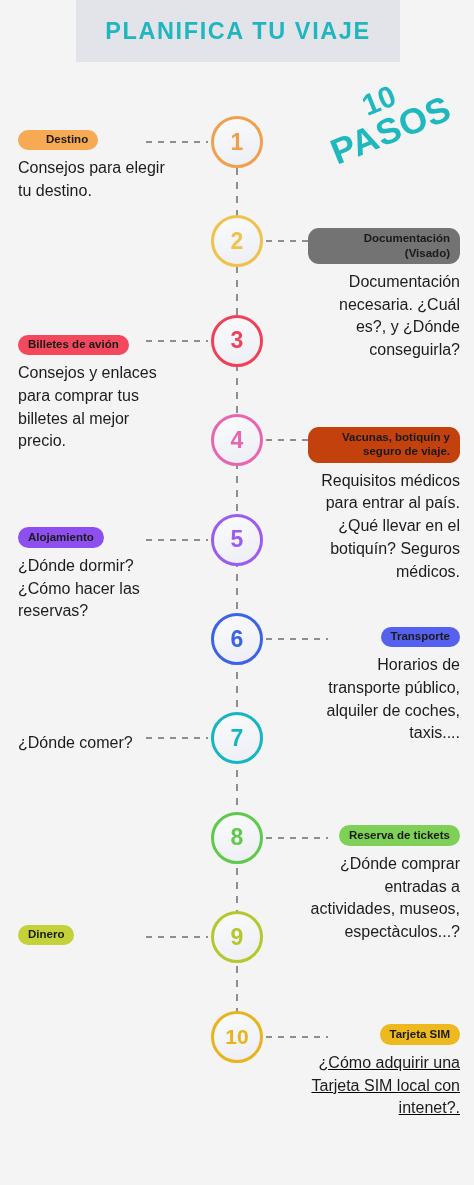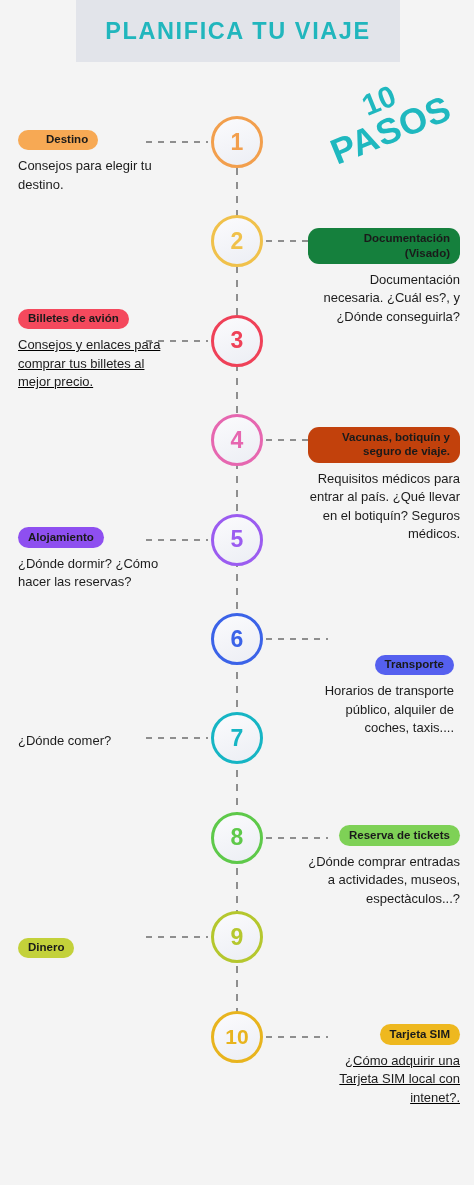--- a/index.html
+++ b/index.html
@@ -123,21 +123,21 @@
     display: inline-block;
     border-radius: 11px;
     padding: 2.5px 10px 3.5px 10px;
     font-size: 11.5px;
     font-weight: bold;
     line-height: 1.28;
     color: #1a1a1a;
   }
   .desc {
     margin-top: 7px;
-    font-size: 13px;
+    font-size: 16px;
     line-height: 1.42;
     color: #1c1c1c;
   }
 </style>
 </head>
 <body>
 
 <div id="infographic">
 
   <div class="header-band"></div>
@@ -153,61 +153,61 @@
   <div id="steps-host">
       <div class="step-circle" style="left: 211px; top: 116px; border-color: rgb(242, 159, 77); color: rgb(242, 159, 77);">1</div>
       <div class="connector" style="top: 141px; left: 146px; width: 62px;"></div>
       <div class="block left" style="left: 18px; width: 150px; top: 129px;">
         <div><span class="pill" style="background: rgb(247, 169, 84); padding-left: 28px;">Destino</span></div>
         <div class="desc">Consejos para elegir tu destino.</div>
       </div>
       <div class="step-circle" style="left: 211px; top: 215.4px; border-color: rgb(240, 193, 75); color: rgb(240, 193, 75);">2</div>
       <div class="connector" style="top: 240.4px; left: 266px; width: 62px;"></div>
       <div class="block right" style="right: 14px; width: 152px; top: 228.4px;">
-        <div><span class="pill" style="background: #15803d;">Documentación (Visado)</span></div>
+        <div><span class="pill" style="background: #737373;">Documentación (Visado)</span></div>
         <div class="desc">Documentación necesaria. ¿Cuál es?, y ¿Dónde conseguirla?</div>
       </div>
       <div class="step-circle" style="left: 211px; top: 314.8px; border-color: rgb(239, 65, 88); color: rgb(239, 65, 88);">3</div>
       <div class="connector" style="top: 339.8px; left: 146px; width: 62px;"></div>
-      <div class="block left" style="left: 18px; width: 150px; top: 308px; text-decoration: underline;">
+      <div class="block left" style="left: 18px; width: 150px; top: 334px;">
         <div><span class="pill" style="background: rgb(244, 73, 93);">Billetes de avión</span></div>
         <div class="desc">Consejos y enlaces para comprar tus billetes al mejor precio.</div>
       </div>
       <div class="step-circle" style="left: 211px; top: 414.2px; border-color: rgb(230, 103, 176); color: rgb(230, 103, 176);">4</div>
       <div class="connector" style="top: 439.2px; left: 266px; width: 62px;"></div>
       <div class="block right" style="right: 14px; width: 152px; top: 427.2px;">
         <div><span class="pill" style="background: #c2410c;">Vacunas, botiquín y seguro de viaje.</span></div>
         <div class="desc">Requisitos médicos para entrar al país. ¿Qué llevar en el botiquín? Seguros médicos.</div>
       </div>
       <div class="step-circle" style="left: 211px; top: 513.6px; border-color: rgb(155, 92, 240); color: rgb(155, 92, 240);">5</div>
       <div class="connector" style="top: 538.6px; left: 146px; width: 62px;"></div>
       <div class="block left" style="left: 18px; width: 150px; top: 526.6px;">
         <div><span class="pill" style="background: rgb(142, 79, 240);">Alojamiento</span></div>
         <div class="desc">¿Dónde dormir? ¿Cómo hacer las reservas?</div>
       </div>
       <div class="step-circle" style="left: 211px; top: 613px; border-color: rgb(59, 99, 232); color: rgb(59, 99, 232);">6</div>
       <div class="connector" style="top: 638px; left: 266px; width: 62px;"></div>
-      <div class="block right" style="right: 20px; width: 152px; top: 626px; margin-top: 28px;">
+      <div class="block right" style="right: 14px; width: 152px; top: 626px;">
         <div><span class="pill" style="background: rgb(85, 96, 239);">Transporte</span></div>
         <div class="desc">Horarios de transporte público, alquiler de coches, taxis....</div>
       </div>
       <div class="step-circle" style="left: 211px; top: 712.4px; border-color: rgb(22, 181, 196); color: rgb(22, 181, 196);">7</div>
       <div class="connector" style="top: 737.4px; left: 146px; width: 62px;"></div>
       <div class="block left" style="left: 18px; width: 150px; top: 725.4px;">
         <div class="desc">¿Dónde comer?</div>
       </div>
       <div class="step-circle" style="left: 211px; top: 811.8px; border-color: rgb(94, 201, 74); color: rgb(94, 201, 74);">8</div>
       <div class="connector" style="top: 836.8px; left: 266px; width: 62px;"></div>
       <div class="block right" style="right: 14px; width: 152px; top: 824.8px;">
         <div><span class="pill" style="background: rgb(126, 209, 86);">Reserva de tickets</span></div>
         <div class="desc">¿Dónde comprar entradas a actividades, museos, espectàculos...?</div>
       </div>
       <div class="step-circle" style="left: 211px; top: 911.2px; border-color: rgb(181, 199, 46); color: rgb(181, 199, 46);">9</div>
       <div class="connector" style="top: 936.2px; left: 146px; width: 62px;"></div>
-      <div class="block left" style="left: 18px; width: 150px; top: 924.2px; margin-top: 13px;">
+      <div class="block left" style="left: 18px; width: 150px; top: 924.2px;">
         <div><span class="pill" style="background: rgb(195, 209, 58);">Dinero</span></div>
       </div>
       <div class="step-circle wide" style="left: 211px; top: 1010.6px; border-color: rgb(232, 180, 30); color: rgb(232, 180, 30);">10</div>
       <div class="connector" style="top: 1035.6px; left: 266px; width: 62px;"></div>
       <div class="block right" style="right: 14px; width: 152px; top: 1023.6px; text-decoration: underline;">
         <div><span class="pill" style="background: rgb(238, 184, 31);">Tarjeta SIM</span></div>
         <div class="desc">¿Cómo adquirir una Tarjeta SIM local con intenet?.</div>
       </div>
     </div>
 

